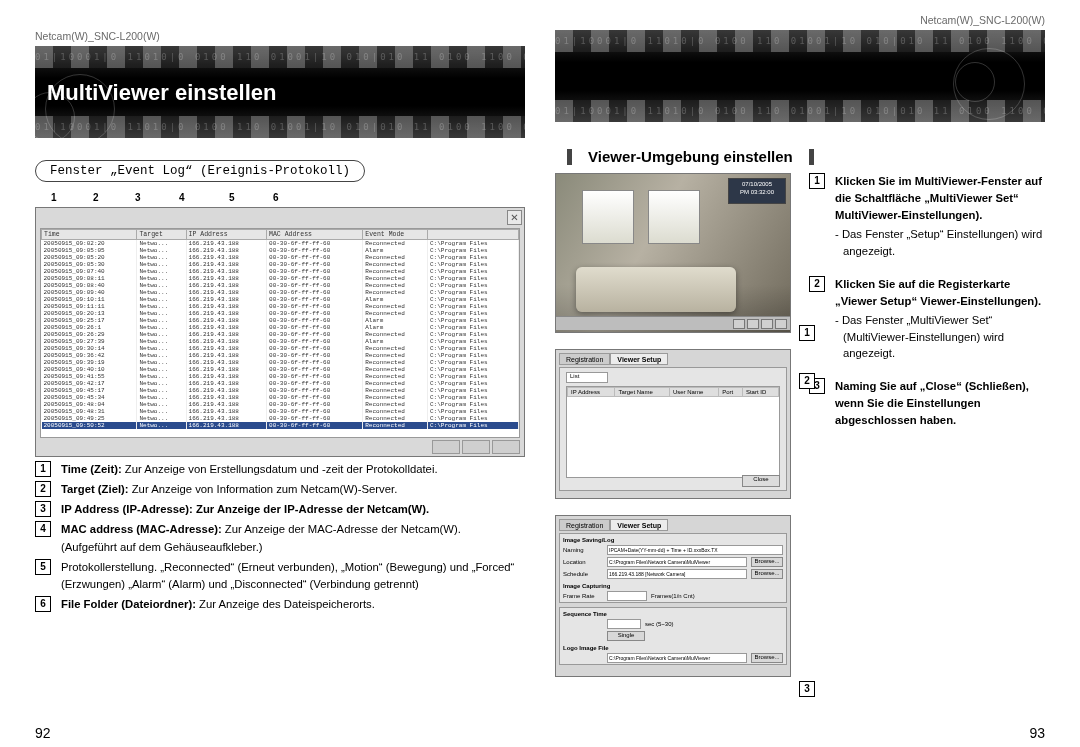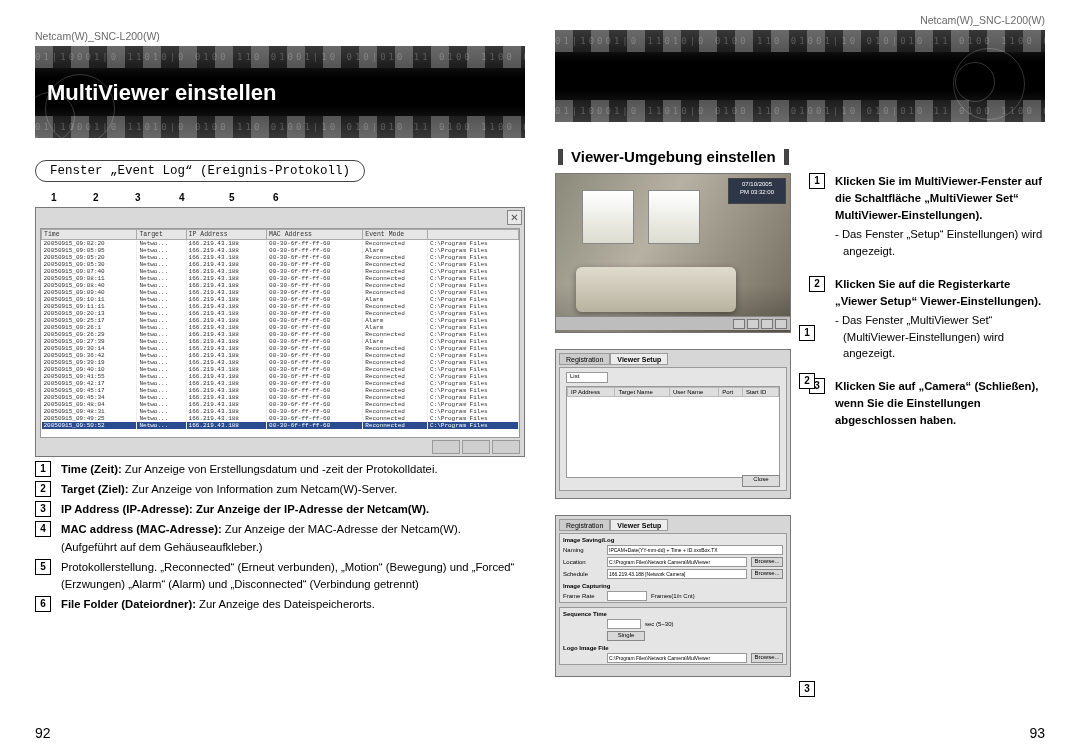--- a/index.html
+++ b/index.html
@@ -176,22 +176,22 @@
     line-height:13px;
   }
   .legend .row .txt { flex:1; }
   .legend .row .txt .sub { display:block; }
   .legend b { font-weight:bold; }
 
   
   .sec-head {
     font-size: 15px;
     font-weight: bold;
-    margin: 26px 3px 8px;
-    display:flex; align-items:center; gap:8px;
+    margin: 26px 12px 8px;
+    display:flex; align-items:center; gap:16px;
   }
   .sec-head .bar {
     width: 5px; height: 16px; background:#444;
   }
 
   .right-cols {
     display:flex;
     gap: 18px;
   }
   .right-cols .imgs { flex: 0 0 236px; }
@@ -709,21 +709,21 @@
           <div class="step">
             <div class="num">2</div>
             <div class="body">
               <div class="title">Klicken Sie auf die Registerkarte „Viewer Setup“ Viewer-Einstellungen).</div>
               <div class="sub">- Das Fenster „MultiViewer Set“ (MultiViewer-Einstellungen) wird angezeigt.</div>
             </div>
           </div>
           <div class="step">
             <div class="num">3</div>
             <div class="body">
-              <div class="title">Klicken Sie auf „Camera“ (Schließen), wenn Sie die Einstellungen abgeschlossen haben.</div>
+              <div class="title">Naming Sie auf „Close“ (Schließen), wenn Sie die Einstellungen abgeschlossen haben.</div>
             </div>
           </div>
         </div>
     </div>
 
     <div class="page-num page-num-right">93</div>
   </div>
 </div>
 
 </body></html>

